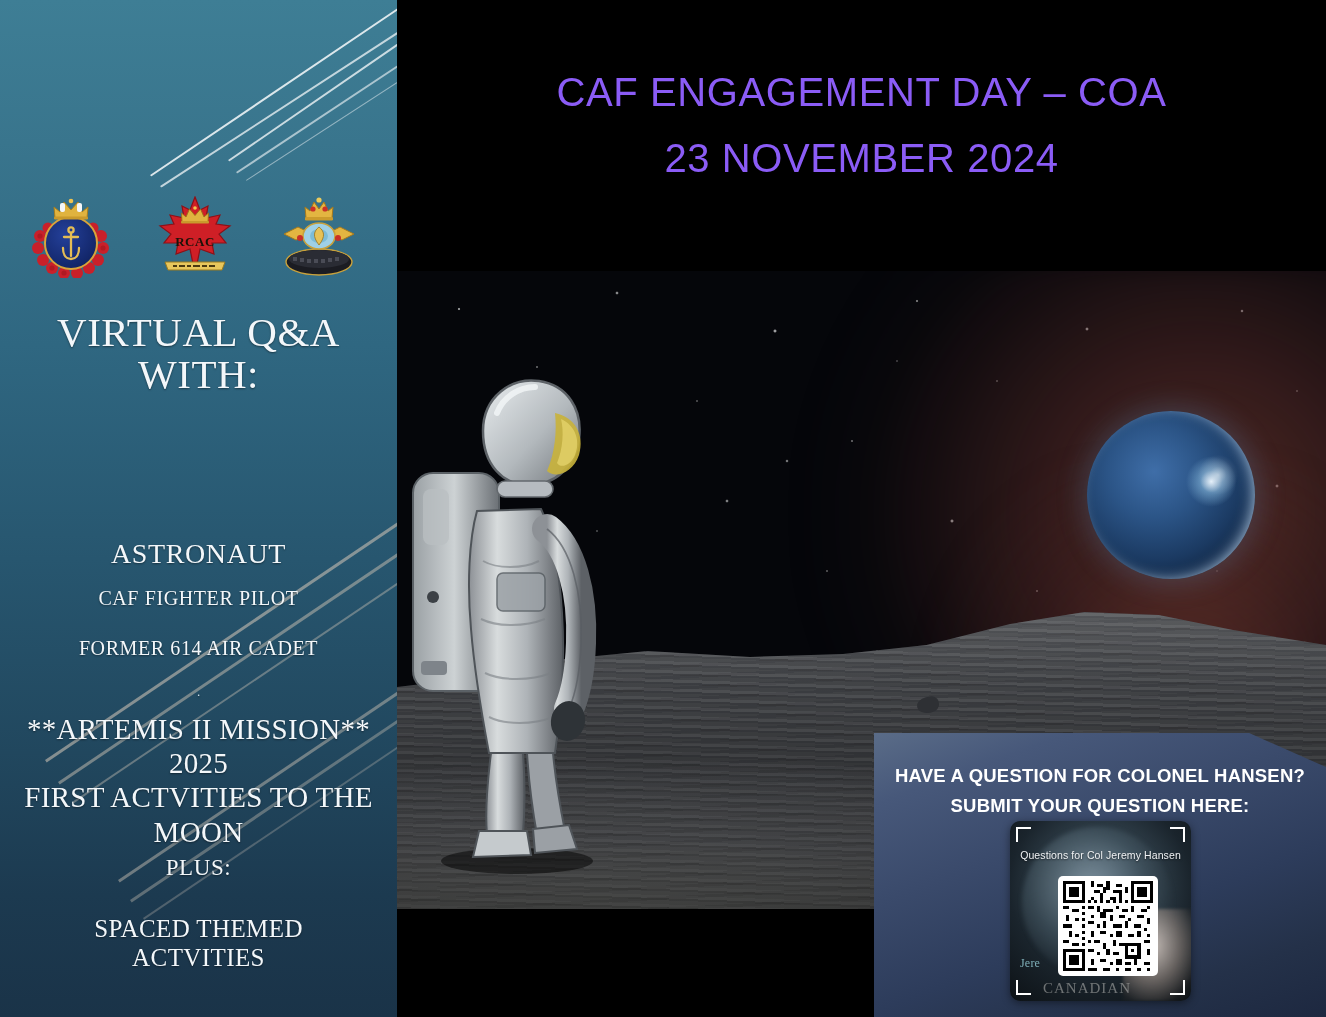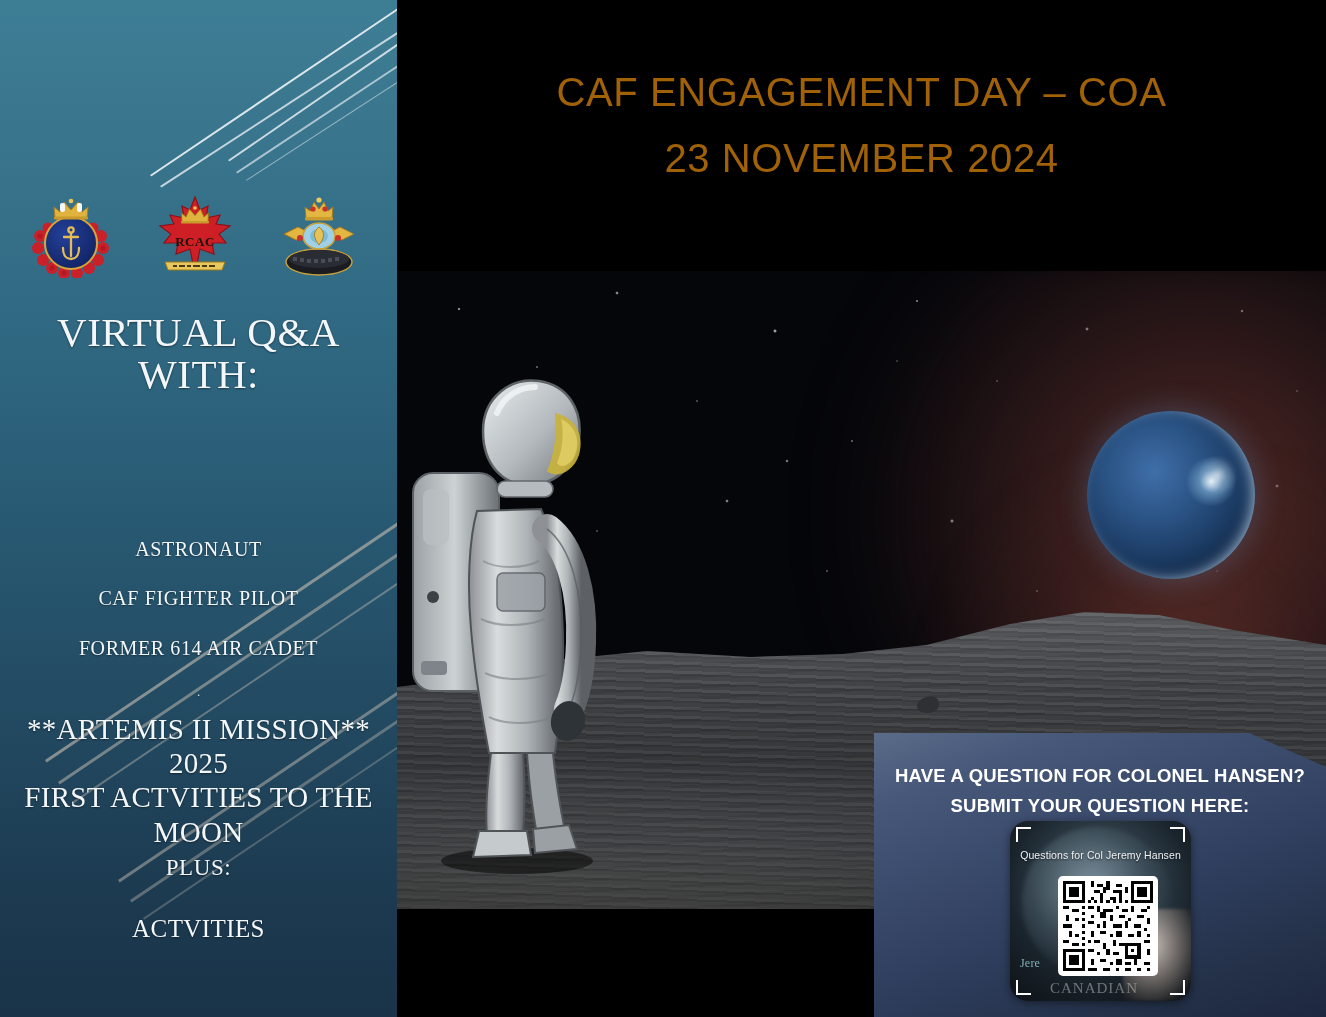--- a/index.html
+++ b/index.html
@@ -115,21 +115,21 @@
     font-variant:small-caps;
   }
   .headline{
     position:absolute; top:312px; left:0; width:397px;
     font-size:41px; line-height:1.02; letter-spacing:.5px; font-weight:400;
   }
   .name{
     position:absolute; top:438px; left:22px; width:353px;
     font-size:31px; line-height:1.08; letter-spacing:.4px;
   }
-  .role1{ position:absolute; top:538px; left:0; width:397px; font-size:20px; letter-spacing:.6px;}
+  .role1{ position:absolute; top:538px; left:0; width:397px; font-size:28px; letter-spacing:.6px;}
   .role2{ position:absolute; top:587px; left:0; width:397px; font-size:20px; letter-spacing:.6px;}
   .role3{ position:absolute; top:637px; left:0; width:397px; font-size:20px; letter-spacing:.6px;}
   .dot{ position:absolute; top:684px; left:0; width:397px; font-size:13px; color:#cfe0e8;}
   .mission{
     position:absolute; top:712px; left:8px; width:381px;
     font-size:29px; line-height:1.18; letter-spacing:.3px;
   }
   .plus{ position:absolute; top:855px; left:0; width:397px; font-size:23px; letter-spacing:.6px;}
   .activities{
     position:absolute; top:915px; left:0; width:397px;
@@ -140,21 +140,21 @@
   .header{
     position:absolute;
     left:397px; top:0;
     width:929px; height:271px;
     background:#000;
     display:flex; flex-direction:column;
     align-items:center; justify-content:flex-start;
     padding-top:72px; box-sizing:border-box;
   }
   .hdr-line{
-    color:#a16207;
+    color:#8b5cf6;
     font-size:40px;
     font-weight:400;
     letter-spacing:.6px;
     line-height:1.0;
     font-family:"Liberation Sans", sans-serif;
   }
   .hdr-line.l2{ margin-top:26px; font-size:40px; }
 
   
   .photo{
@@ -275,21 +275,21 @@
     font-family:"Liberation Sans", sans-serif;
   }
   .qr-title2{
     position:absolute; left:0; top:64px; width:452px;
     text-align:center; color:#fff; font-size:18.5px; font-weight:bold;
     letter-spacing:.2px; line-height:1.0;
     font-family:"Liberation Sans", sans-serif;
   }
   .qr-card{
     position:absolute; left:136px; top:88px; width:181px; height:180px;
-    border-radius:18px; overflow:hidden;
+    border-radius:10px; overflow:hidden;
     background:
       radial-gradient(circle at 50% 36%, #5b6f7e 0%, #33434e 32%, #1a242c 62%, #0d1216 100%);
     box-shadow:0 2px 8px rgba(0,0,0,.45);
   }
   .qr-card-moon{
     position:absolute; left:12px; top:6px; width:150px; height:150px; border-radius:50%;
     background:radial-gradient(circle at 42% 38%, rgba(150,170,182,.55) 0%, rgba(80,100,112,.4) 44%, rgba(24,34,42,.25) 76%, transparent 92%);
     filter:blur(2px);
   }
   .qr-card-face{
@@ -302,21 +302,21 @@
     color:#f0f2f4; font-size:10.5px; letter-spacing:.1px;
     font-family:"Liberation Sans", sans-serif; z-index:4;
     text-shadow:0 1px 2px rgba(0,0,0,.6);
   }
   .qr-card-brand{
     position:absolute; left:10px; bottom:30px; z-index:4;
     color:#8fc6cf; font-size:12px; font-family:"Liberation Serif", serif;
     opacity:.85; letter-spacing:.2px;
   }
   .qr-card-brand2{
-    position:absolute; left:12px; bottom:4px; width:144px; text-align:center; z-index:3;
+    position:absolute; left:5px; bottom:4px; width:144px; text-align:center; z-index:3;
     color:rgba(200,200,195,.5); font-size:15px; font-family:"Liberation Serif", serif;
     letter-spacing:1px;
   }
   .qr-code{
     position:absolute; left:48px; top:55px; width:100px; height:100px;
     background:#fff; border-radius:5px; padding:5px; box-sizing:border-box; z-index:6;
   }
   .qr-code svg{ display:block; width:100%; height:100%; }
   .qr-corner{ position:absolute; width:13px; height:13px; border:2px solid #ffffff; z-index:5;}
   .qr-corner.tl{ left:6px; top:6px; border-right:none; border-bottom:none;}
@@ -454,20 +454,21 @@
       <div class="serif mission">
         <div>**ARTEMIS II MISSION**</div>
         <div>2025</div>
         <div>FIRST ACTVITIES TO THE</div>
         <div>MOON</div>
       </div>
 
       <div class="serif plus">PLUS:</div>
 
       <div class="serif activities">
+        <div>SPACED THEMED</div>
         <div>ACTVITIES</div>
       </div>
     </div>
   </div>
 
   <div class="header">
     <div class="hdr-line">CAF ENGAGEMENT DAY – COA</div>
     <div class="hdr-line l2">23 NOVEMBER 2024</div>
   </div>
 

